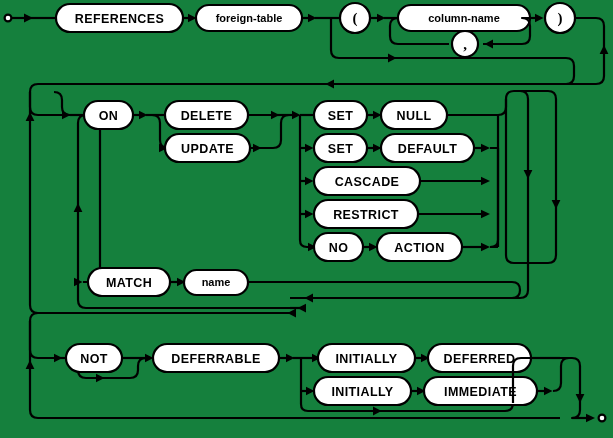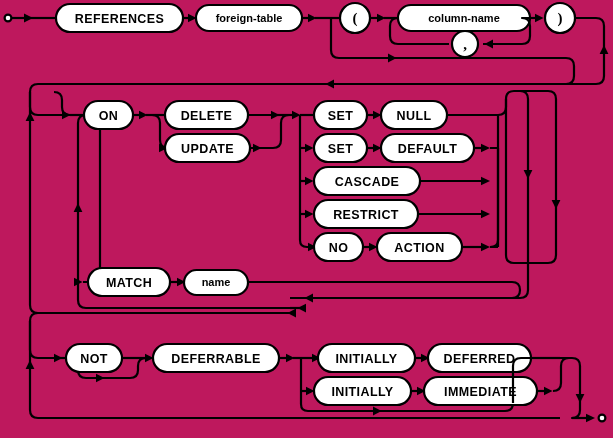--- a/index.html
+++ b/index.html
@@ -1,16 +1,16 @@
 <!DOCTYPE html>
 <html><head>
 <meta charset="utf-8">
 <style>
   html,body{margin:0;padding:0;background:#ffffff;}
-  #page{position:relative;width:613px;height:438px;background:#be185d;overflow:hidden;}
+  #page{position:relative;width:613px;height:438px;background:#15803d;overflow:hidden;}
   svg{display:block;}
   .rail{fill:none;stroke:#000000;stroke-width:2.2;stroke-linecap:butt;stroke-linejoin:round;}
   .arrowhead{fill:#000000;stroke:none;}
   .node-shape{fill:#ffffff;stroke:#000000;stroke-width:2.2;}
   .dot{fill:#ffffff;stroke:#000000;stroke-width:2.2;}
   .lbl-term{font-family:"Liberation Sans","DejaVu Sans",sans-serif;font-size:12.5px;font-weight:bold;
             fill:#000000;text-anchor:middle;dominant-baseline:central;letter-spacing:0.4px;}
   .lbl-nonterm{font-family:"Liberation Sans","DejaVu Sans",sans-serif;font-size:11px;font-weight:bold;
             fill:#000000;text-anchor:middle;dominant-baseline:central;}
   .lbl-punct{font-family:"Liberation Serif","DejaVu Serif",serif;font-size:15px;font-weight:bold;

